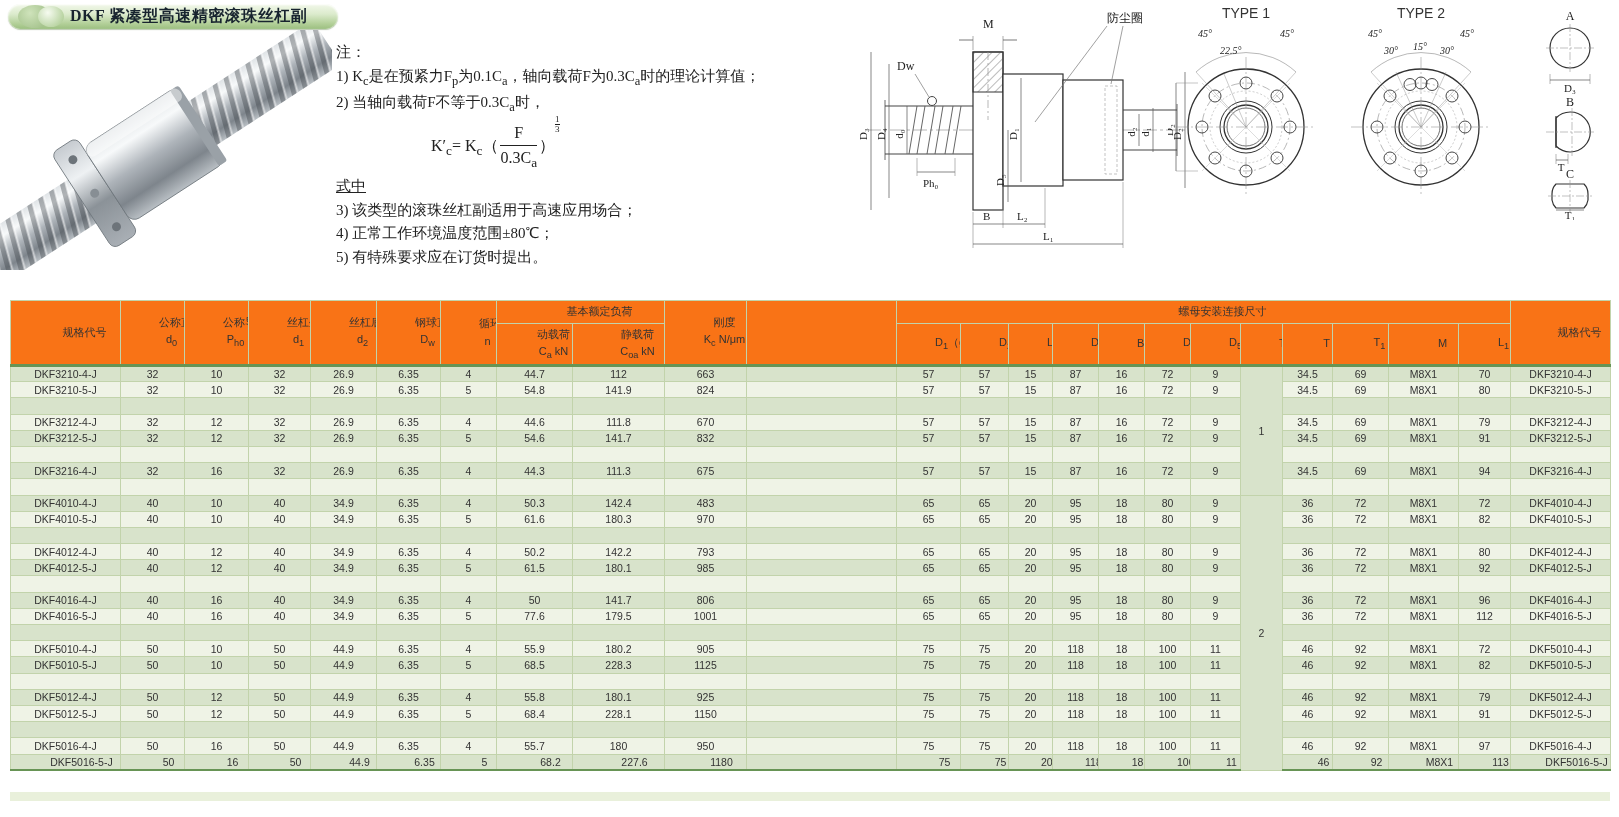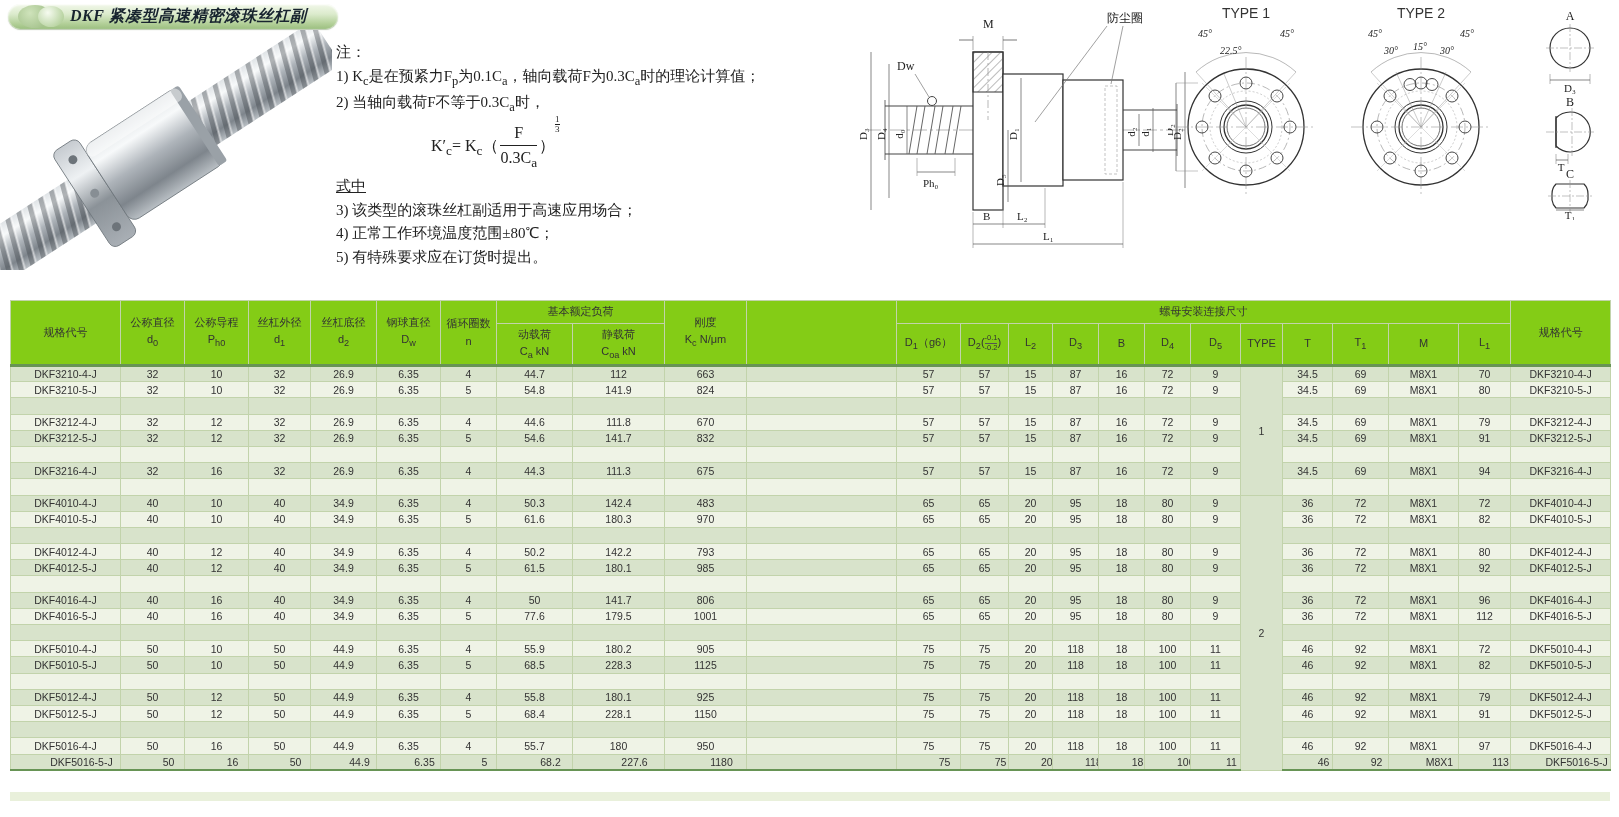--- a/index.html
+++ b/index.html
@@ -3,21 +3,21 @@
 <meta charset="utf-8">
 <style>
   html,body{margin:0;padding:0;background:#fff;}
   .page{position:relative;width:1619px;height:817px;background:#ffffff;overflow:hidden;
         font-family:"Liberation Sans",sans-serif;color:#333;}
 
   
   .title-pill{position:absolute;left:8px;top:4px;width:330px;height:25px;border-radius:13px;
     background:linear-gradient(180deg,#f2f8ea 0%,#dcebcd 40%,#b3d099 78%,#9cbf80 100%);
     box-shadow:inset 0 1px 2px #ffffff, 0 1px 1px rgba(120,150,100,.5);
-    display:flex;align-items:center;font-style:italic;}
+    display:flex;align-items:center;}
   .pill-orb1{position:absolute;left:10px;top:1px;width:34px;height:23px;border-radius:50%;
     background:radial-gradient(circle at 35% 35%,#cfe3bb,#93b579);}
   .pill-orb2{position:absolute;left:30px;top:2px;width:26px;height:21px;border-radius:50%;
     background:radial-gradient(circle at 38% 32%,#f6fbf0,#bcd6a6 70%,#a3c389);}
   .title-text{margin-left:62px;font-size:16px;font-weight:bold;color:#18242f;
     font-family:"Liberation Serif",serif;letter-spacing:.5px;white-space:nowrap;}
 
   
   .notes{position:absolute;left:336px;top:40px;width:480px;font-size:15px;line-height:1.5;
     color:#222;font-family:"Liberation Serif",serif;}
@@ -37,21 +37,21 @@
   .lab{font-size:12px;}
   .lab-s{font-size:11px;}
   .title-lab{font-size:14px;font-family:"Liberation Sans",sans-serif;fill:#333;}
   .ang{font-size:10px;font-style:italic;}
 
   
   .tablewrap{position:absolute;left:10px;top:300px;width:1600px;}
   table.spec{border-collapse:collapse;table-layout:fixed;width:1600px;}
   table.spec th,table.spec td{border:1px solid #c2d3ab;padding:0;text-align:center;
      font-weight:normal;overflow:hidden;white-space:nowrap;}
-  table.spec th{background:#84cc16;font-size:11px;color:#333;line-height:1.55;}
+  table.spec th{background:#f97316;font-size:11px;color:#333;line-height:1.55;padding-left:38px;}
   table.spec td{font-size:10.5px;color:#333;}
   thead tr.h1 th{height:22px;}
   thead tr.h2 th{height:18px;}
   thead tr.h3 th{height:40px;}
   tbody tr{height:16.2px;margin-top:11px;}
   tbody tr.rd td{background:#d8e3cb;}
   tbody tr.rl td{background:#eff3e6;}
   tbody tr:first-child td{border-top:3px solid #679455;}
   tbody tr:last-child td{border-bottom:2px solid #679455;padding-left:32px;}
   td.bl-thick,th.bl-thick{border-left:3px solid #679455;}

